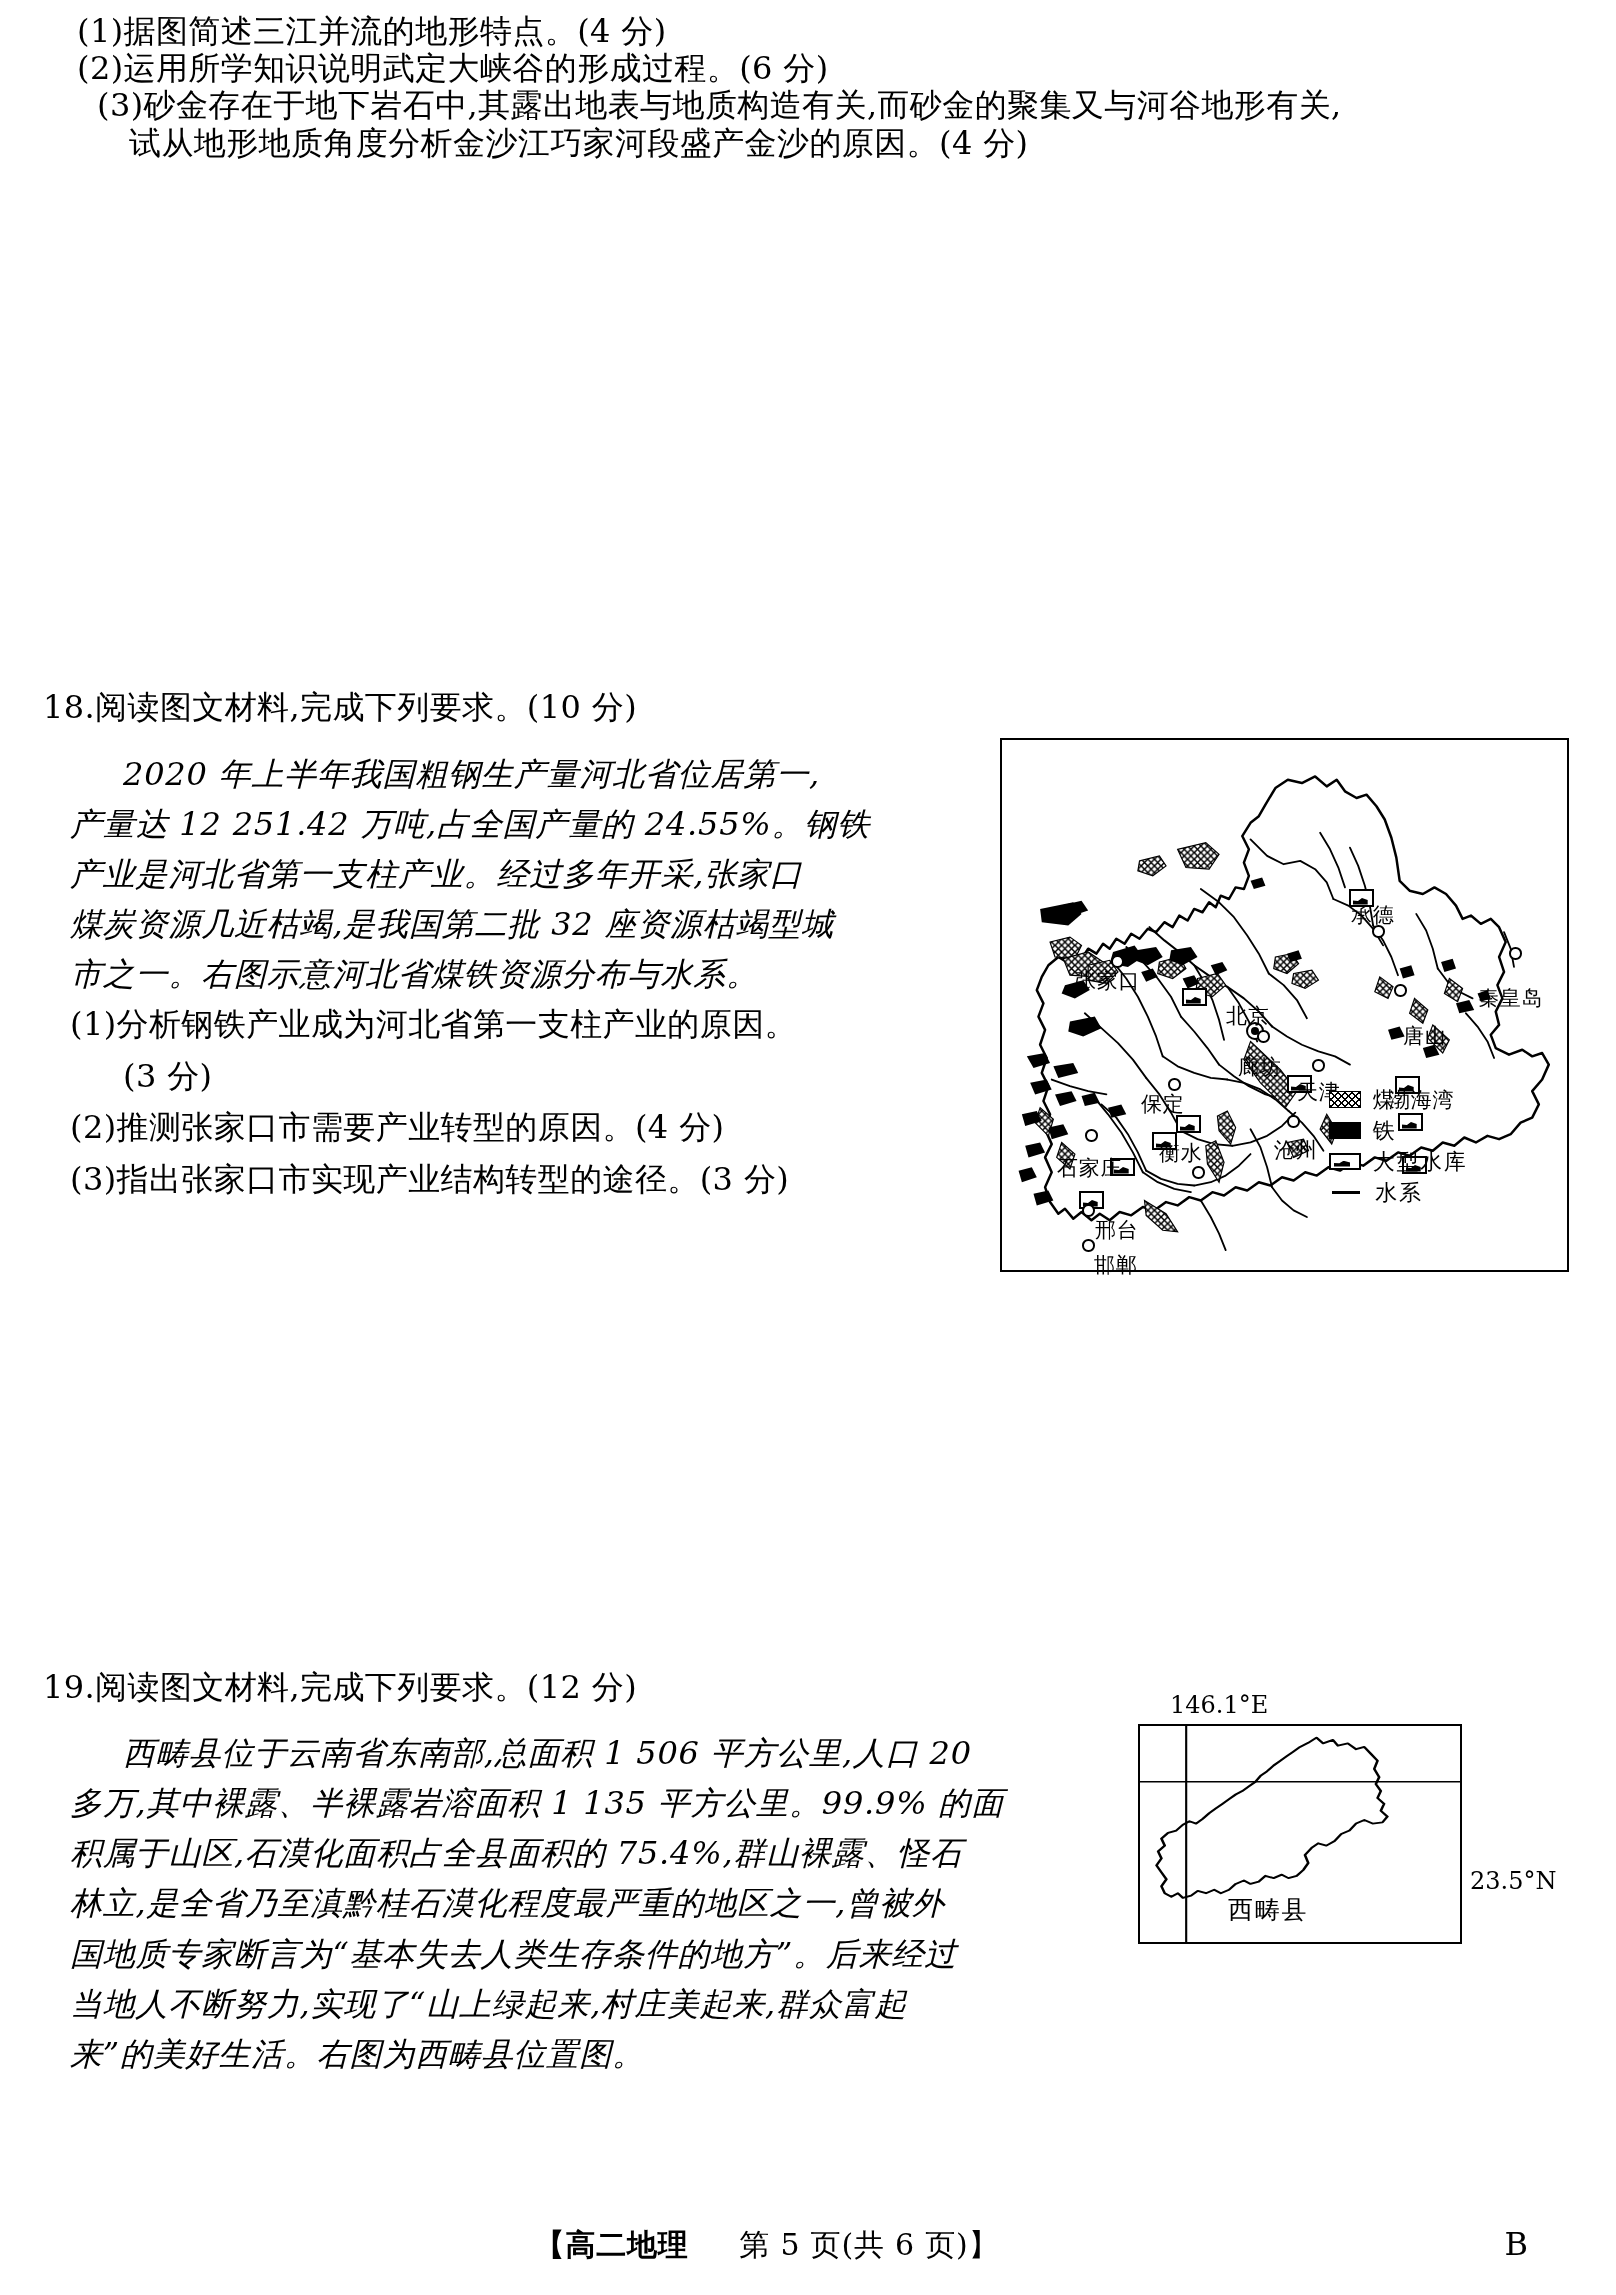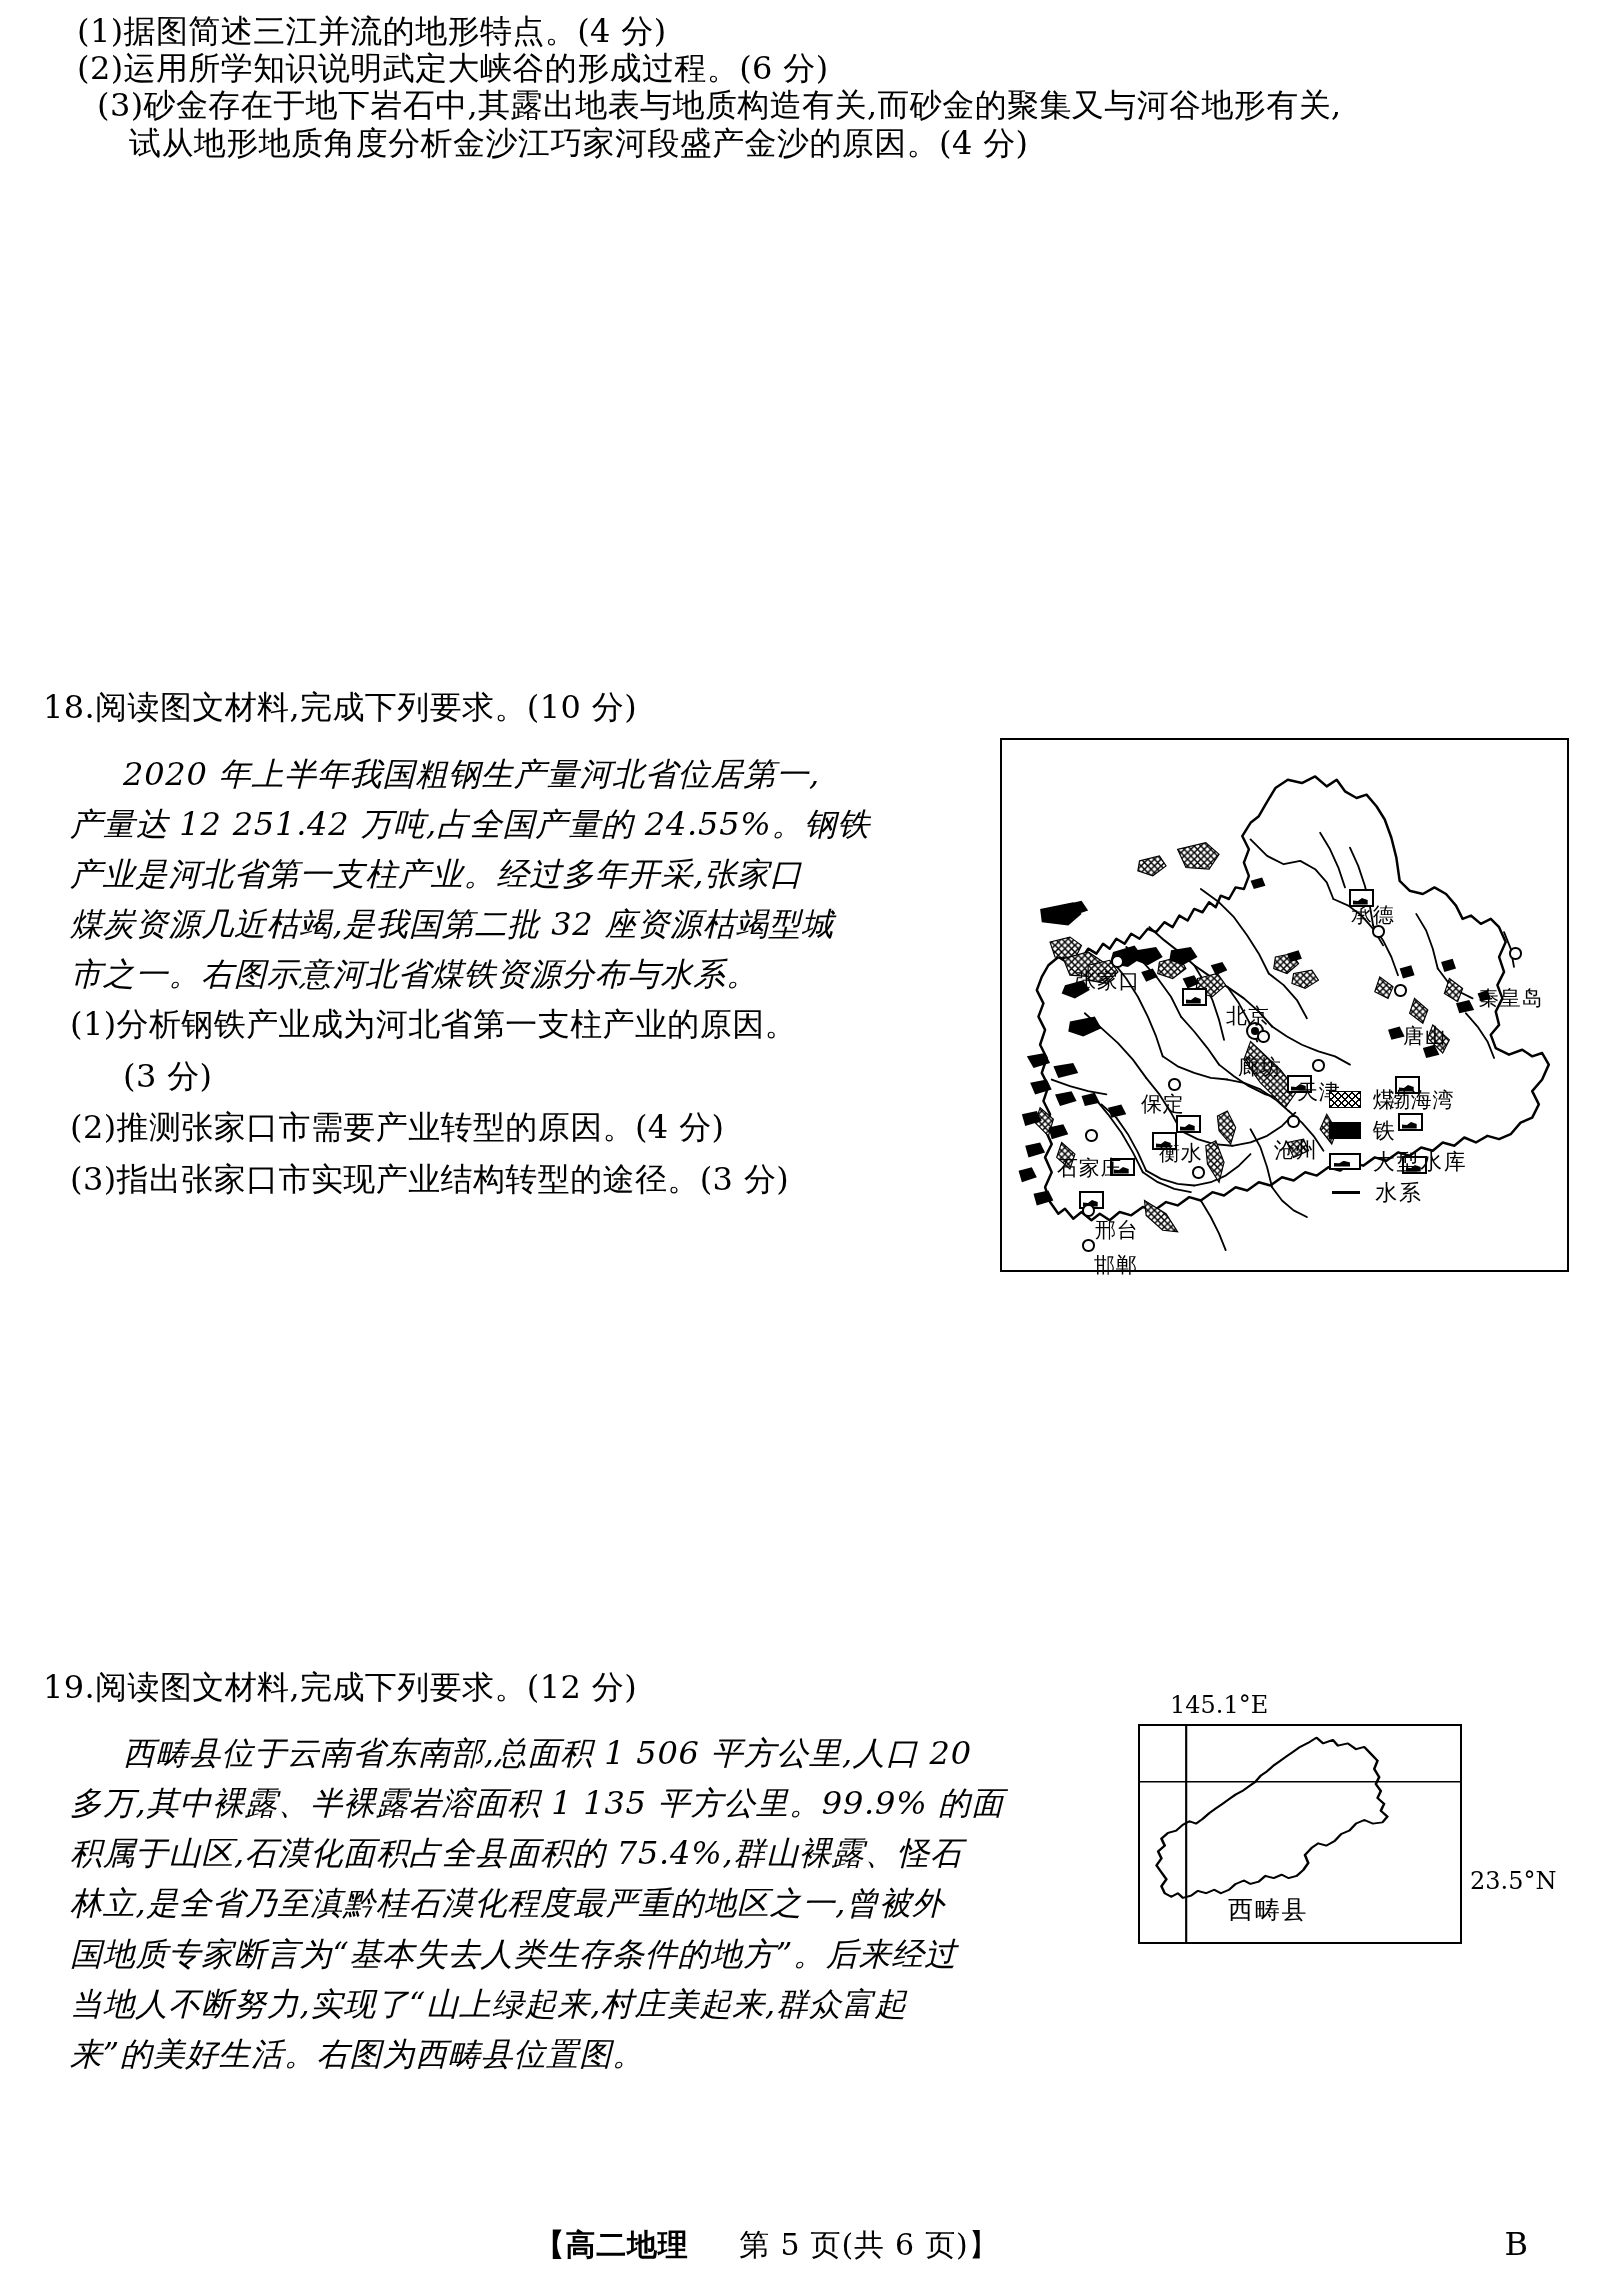--- a/index.html
+++ b/index.html
@@ -449,21 +449,21 @@
                L144,268 L134,272 L126,266 L116,272 L108,282 L98,288 L90,282
                L80,288 L70,284 L62,292 L52,296 L46,288 L38,294 L30,288
                L26,276 L32,264 L26,252 L20,240 L26,228 L22,216 L30,206
                L26,194 L34,184 L44,180 L52,170 L60,164 L68,168 L76,160
                L84,150 L92,142 L100,134 L108,126 L116,118 L124,112 L132,104
                L140,96 L146,86 L154,78 L162,68 L170,60 L178,52 L186,44
                L194,36 Z" fill="none" stroke="#000" stroke-width="3.2" stroke-linejoin="round"></path>
     </svg>
     <div class="xichou-name" style="left:88px; top:167px;">西畴县</div>
   </div>
-  <div class="coord-label" style="left:1170px; top:1691px;">145.1°E</div>
+  <div class="coord-label" style="left:1170px; top:1691px;">146.1°E</div>
   <div class="coord-label" style="left:1470px; top:1867px;">23.5°N</div>
 
   <div id="footer">
     <span class="fsub">【高二地理</span>
     <span style="display:inline-block; width:30px;"></span>
     <span>第 5 页(共 6 页)】</span>
   </div>
   <div id="footer-b">B</div>
 
 </div>

